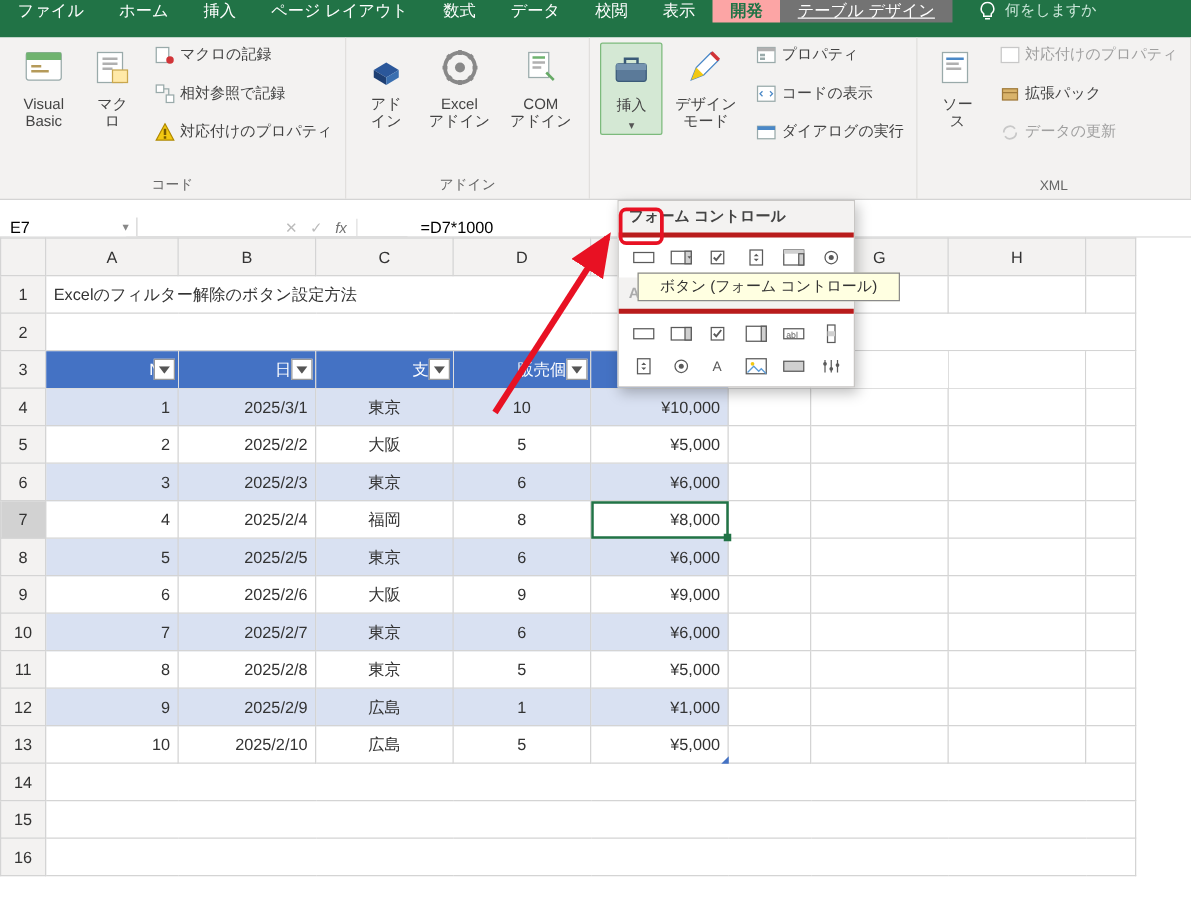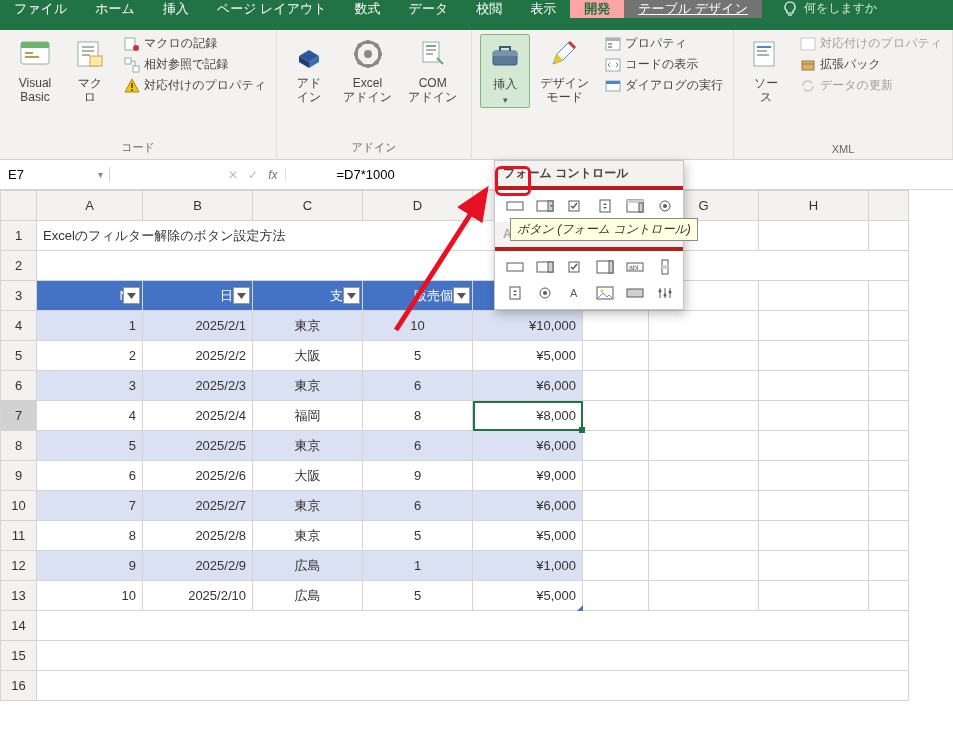--- a/index.html
+++ b/index.html
@@ -16,24 +16,24 @@
   .ribbon { background: #f3f2f1; border-bottom: 1px solid #d4d4d4; display: flex; height: 130px; }
   .ribbon-group { border-right: 1px solid #e1dfdd; padding: 4px 8px 2px 8px; display: flex; flex-direction: column; justify-content: space-between; }
   .ribbon-group-content { display: flex; align-items: flex-start; gap: 4px; flex: 1; }
   .ribbon-group-label { text-align: center; color: #666; font-size: 11px; padding: 2px 0; }
   .big-btn { display: flex; flex-direction: column; align-items: center; justify-content: flex-start; width: auto; padding: 2px 6px; gap: 4px; cursor: pointer; }
   .big-btn .icon-box { width: 36px; height: 36px; display: flex; align-items: center; justify-content: center; }
   .big-btn-label { font-size: 12px; text-align: center; line-height: 1.2; color: #444; }
   .mini-row { display: flex; align-items: center; gap: 4px; padding: 1px 2px; cursor: pointer; color: #444; white-space: nowrap; }
   .mini-row.disabled { color: #a0a0a0; }
   .mini-icon { width: 16px; height: 16px; display: inline-flex; align-items: center; justify-content: center; }
-  .stack { display: flex; flex-direction: column; gap: 2px; }
+  .stack { display: flex; flex-direction: column; gap: 12px; }
 
   
-  .formula-bar { display: flex; align-items: center; height: 30px; border-bottom: 1px solid #d4d4d4; background: #fff; gap: 40px; }
+  .formula-bar { display: flex; align-items: flex-end; height: 30px; border-bottom: 1px solid #d4d4d4; background: #fff; gap: 40px; }
   .name-box { width: 110px; border-right: 1px solid #d4d4d4; display: flex; align-items: center; padding: 0 8px; background: #fff; position: relative; }
   .name-box-input { border: none; outline: none; width: 100%; font-size: 13px; }
   .name-box .caret { color: #888; position: absolute; right: 6px; font-size: 10px; }
   .fb-sep { width: 30px; border-right: 1px solid #e0e0e0; }
   .fx-controls { display: flex; align-items: center; gap: 10px; padding: 0 8px; color: #888; border-right: 1px solid #e0e0e0; }
   .fx-label { font-style: italic; color: #737373; }
   .formula-input { flex: 1; border: none; outline: none; padding: 0 10px; font-size: 13px; }
 
   
   .sheet-wrap { position: relative; }
@@ -62,21 +62,21 @@
   
   .insert-panel { position: absolute; left: 494px; top: 160px; width: 190px; background: #fff; border: 1px solid #c8c6c4; box-shadow: 2px 4px 10px rgba(0,0,0,.25); z-index: 10; }
   .ip-header { background: #f3f2f1; padding: 4px 8px; font-size: 12px; color: #444; border-bottom: 4px solid #b91c1c; font-weight: bold; }
   .ip-header.covered { color: #aaa; }
   .ip-grid { display: grid; grid-template-columns: repeat(6, 28px); gap: 2px; padding: 4px 6px; }
   .ip-item { width: 28px; height: 24px; display: flex; align-items: center; justify-content: center; border: 1px solid transparent; cursor: pointer; }
   .ip-item svg { width: 18px; height: 16px; }
 
   .highlight-red { position: absolute; left: 495px; top: 166px; width: 36px; height: 30px; border: 3px solid #e81123; border-radius: 6px; z-index: 20; pointer-events: none; }
 
-  .tooltip { position: absolute; left: 510px; top: 218px; background: #ffffe1; border: 1px solid #8a8a8a; padding: 2px 6px; font-size: 12px; z-index: 30; white-space: nowrap; font-style: italic; }
+  .tooltip { position: absolute; left: 510px; top: 218px; background: #ffffe1; border: 1px solid #8a8a8a; padding: 2px 17px; font-size: 12px; z-index: 30; white-space: nowrap; }
 
   .red-arrow { position: absolute; left: 386px; top: 180px; z-index: 15; pointer-events: none; }
   .blue-cube { fill: #2b579a; }
   .warn { fill: #f2c811; }
 </style>
 </head>
 <body>
 
 <div class="ribbon-tabs">
   <div class="ribbon-tab">ファイル</div>
@@ -523,21 +523,21 @@
     <td style="background:#fff"></td>
           <td style="background:#fff"></td>
           <td style="background:#fff"></td>
           <td style="background:#fff"></td>
   </tr>
   </tbody>
       <tbody id="data-rows">
         <tr>
           <th class="row-h">4</th>
           <td class="band">1</td>
-          <td class="band">2025/2/1</td>
+          <td class="band">2025/3/1</td>
           <td class="band center">東京</td>
           <td class="band center">10</td>
           <td class="band  ">¥10,000</td>
           <td></td>
           <td></td>
           <td></td>
           <td></td>
         </tr>
         <tr>
           <th class="row-h">5</th>

